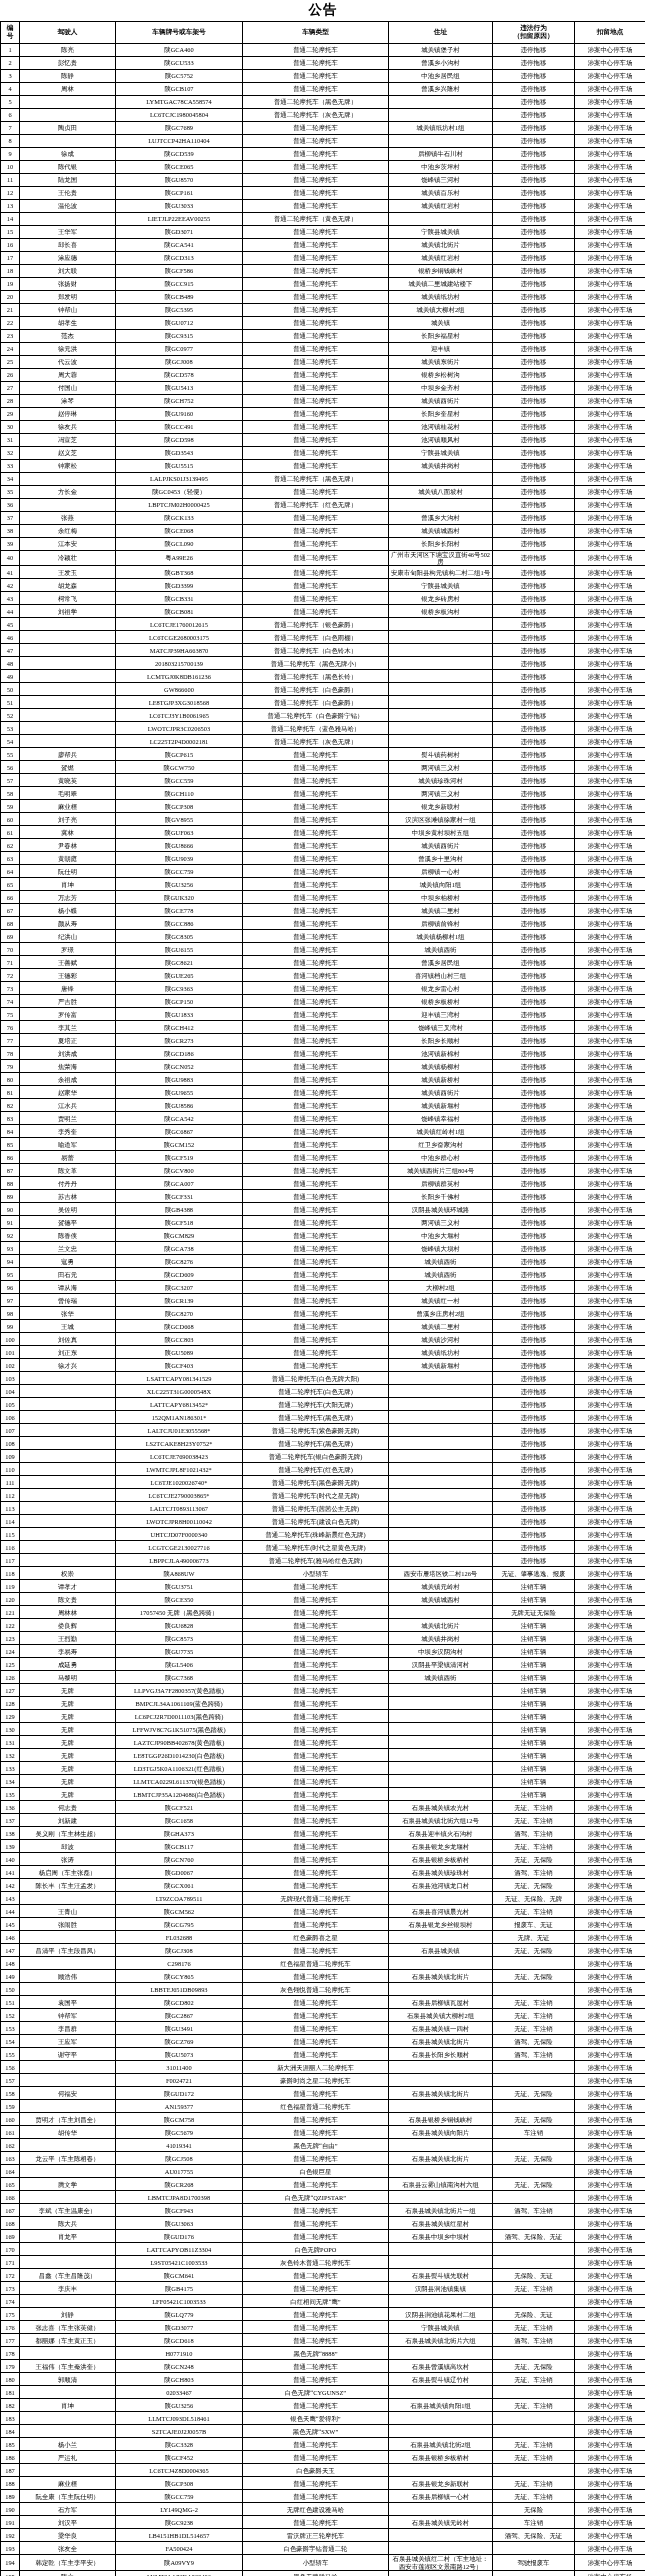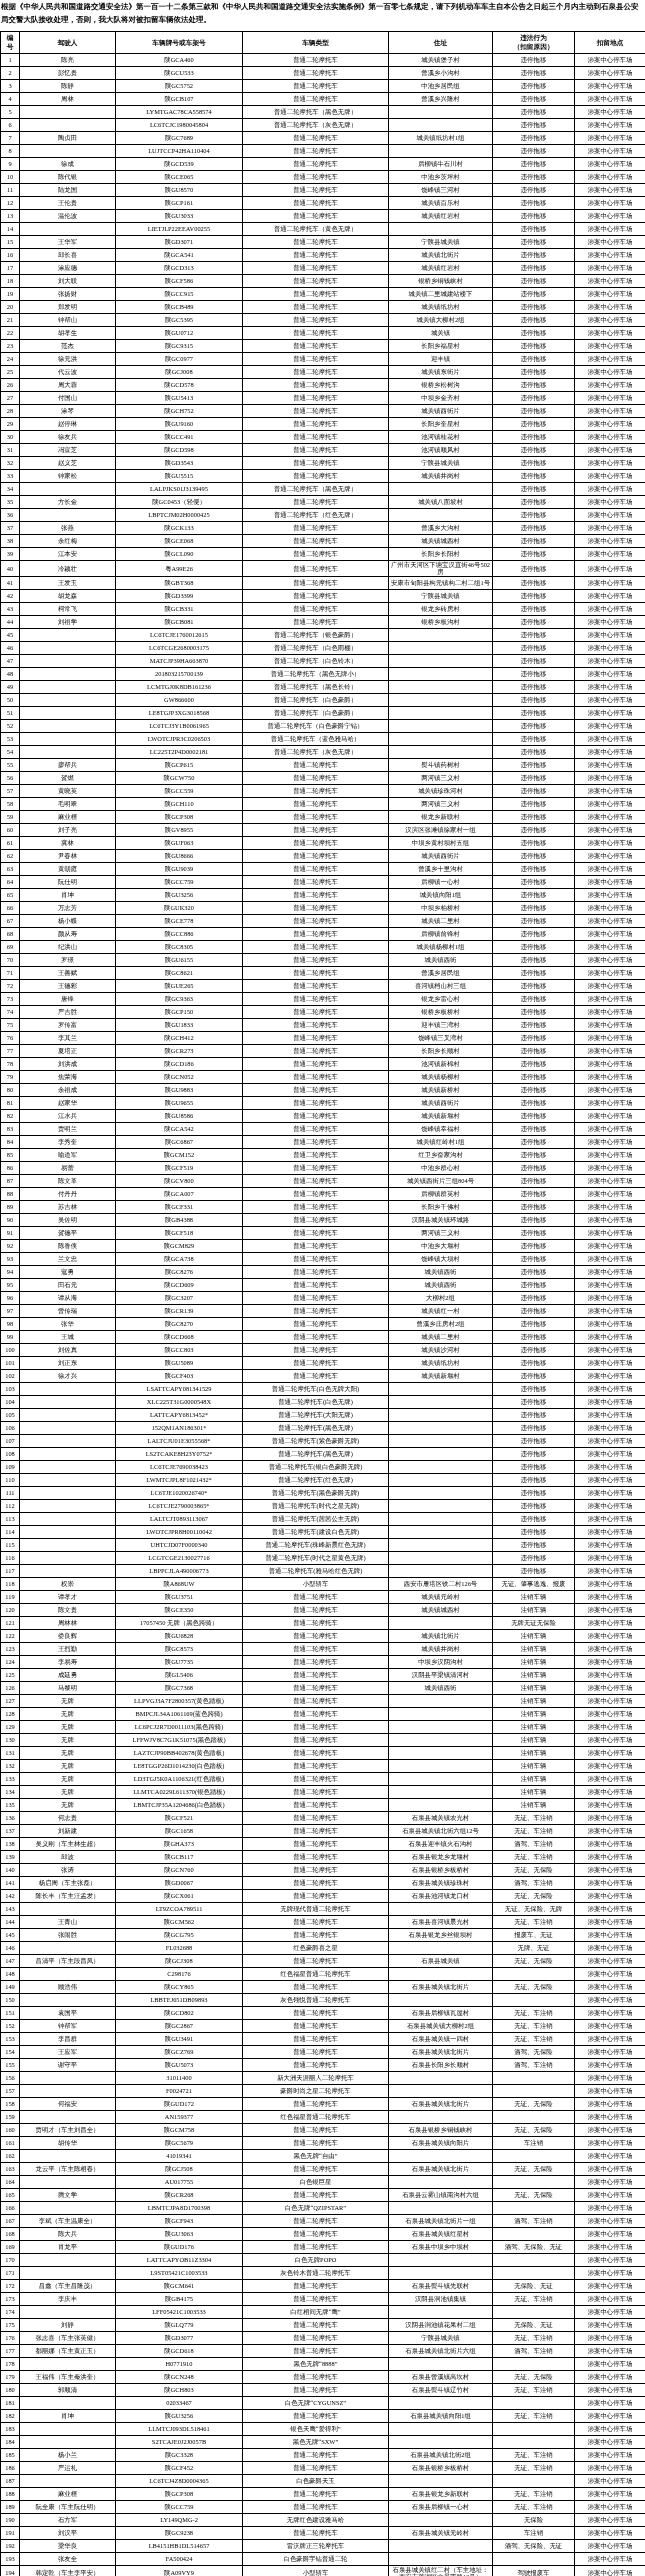--- a/index.html
+++ b/index.html
@@ -20,21 +20,21 @@
   col.c-plate{width:127px;}
   col.c-type{width:146px;}
   col.c-address{width:104px;}
   col.c-violation{width:82px;}
   col.c-location{width:71px;}
 </style>
 </head>
 <body>
 
 <div class="doc">
-  <div class="doc-intro">根据《中华人民共和国道路交通安全法》第一百一十二条第三款和《中华人民共和国道路交通安全法实施条例》第一百零七条规定，请下列机动车车主自本公告之日起三个月内主动到石泉县公安局交警大队接收处理，否则，我大队将对被扣留车辆依法处理。</div>
+  <div class="doc-title">公告</div>
 
   <table class="vt">
     <colgroup>
       <col class="c-no">
         <col class="c-driver">
         <col class="c-plate">
         <col class="c-type">
       <col class="c-address">
         <col class="c-violation">
         <col class="c-location">

